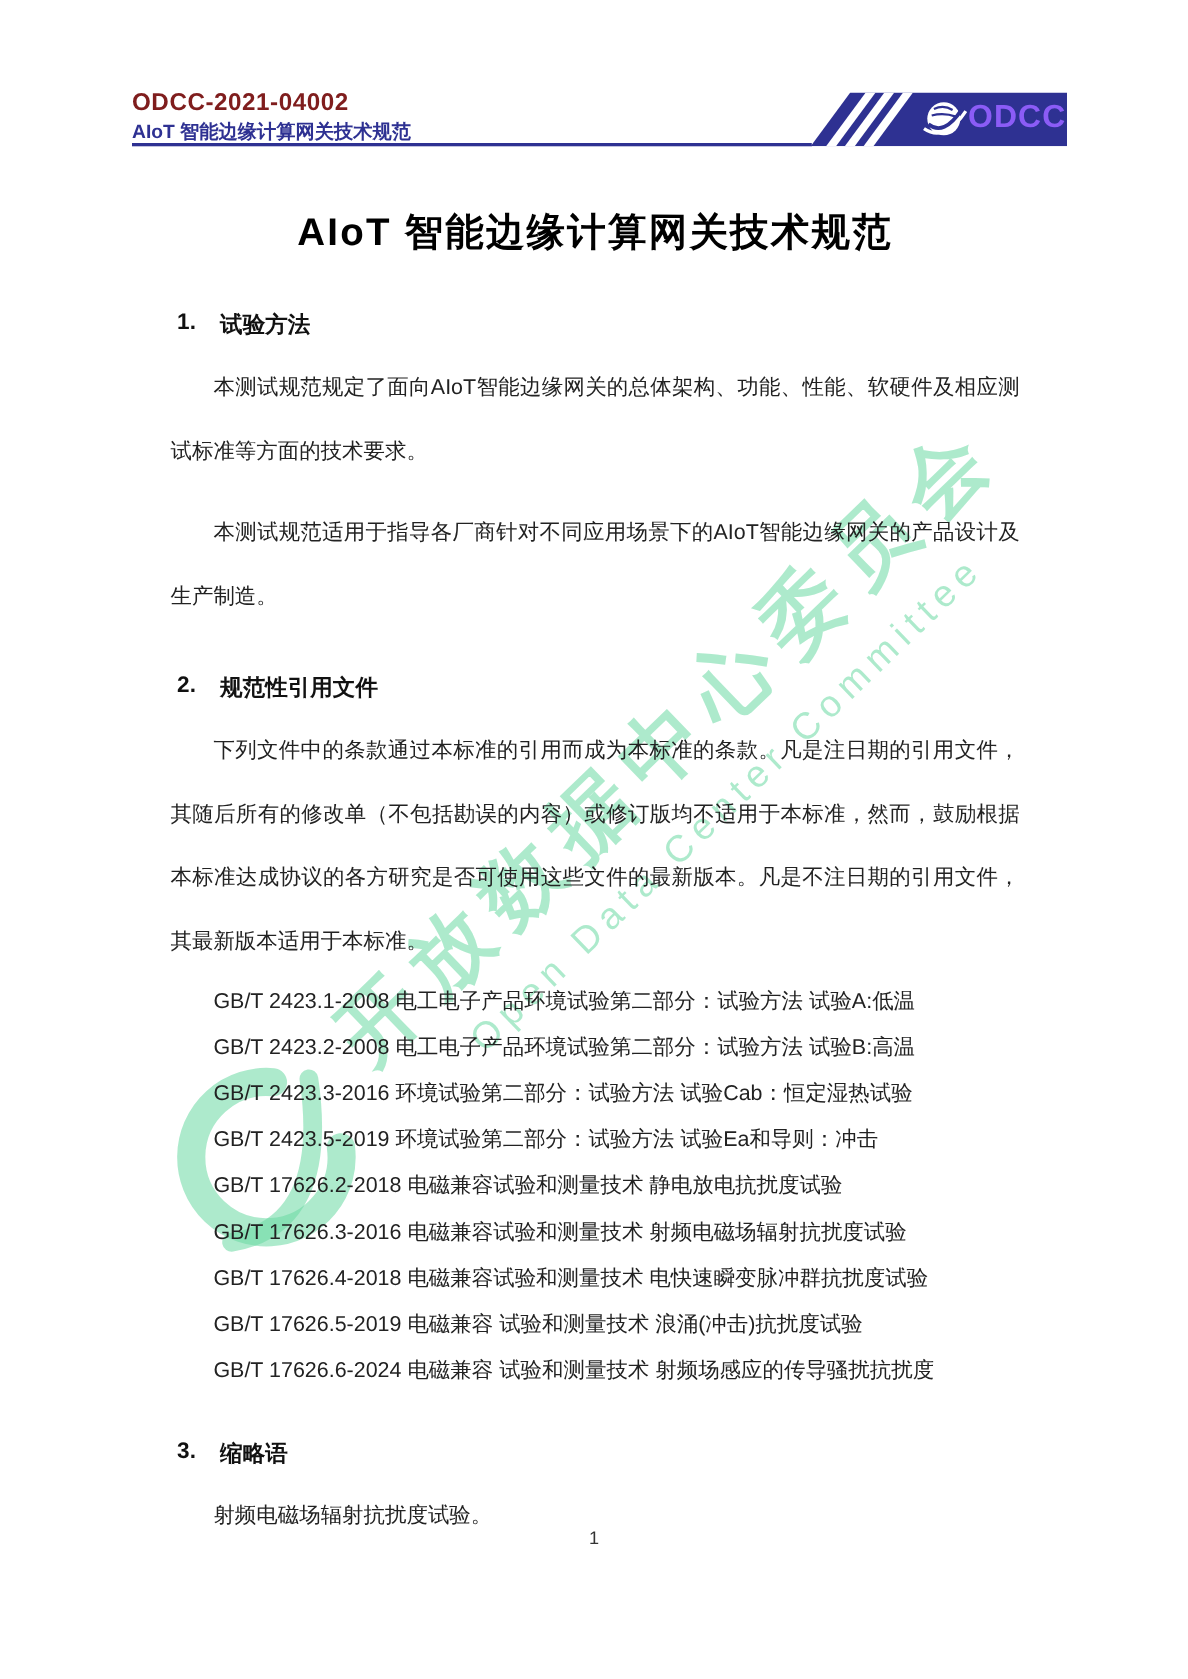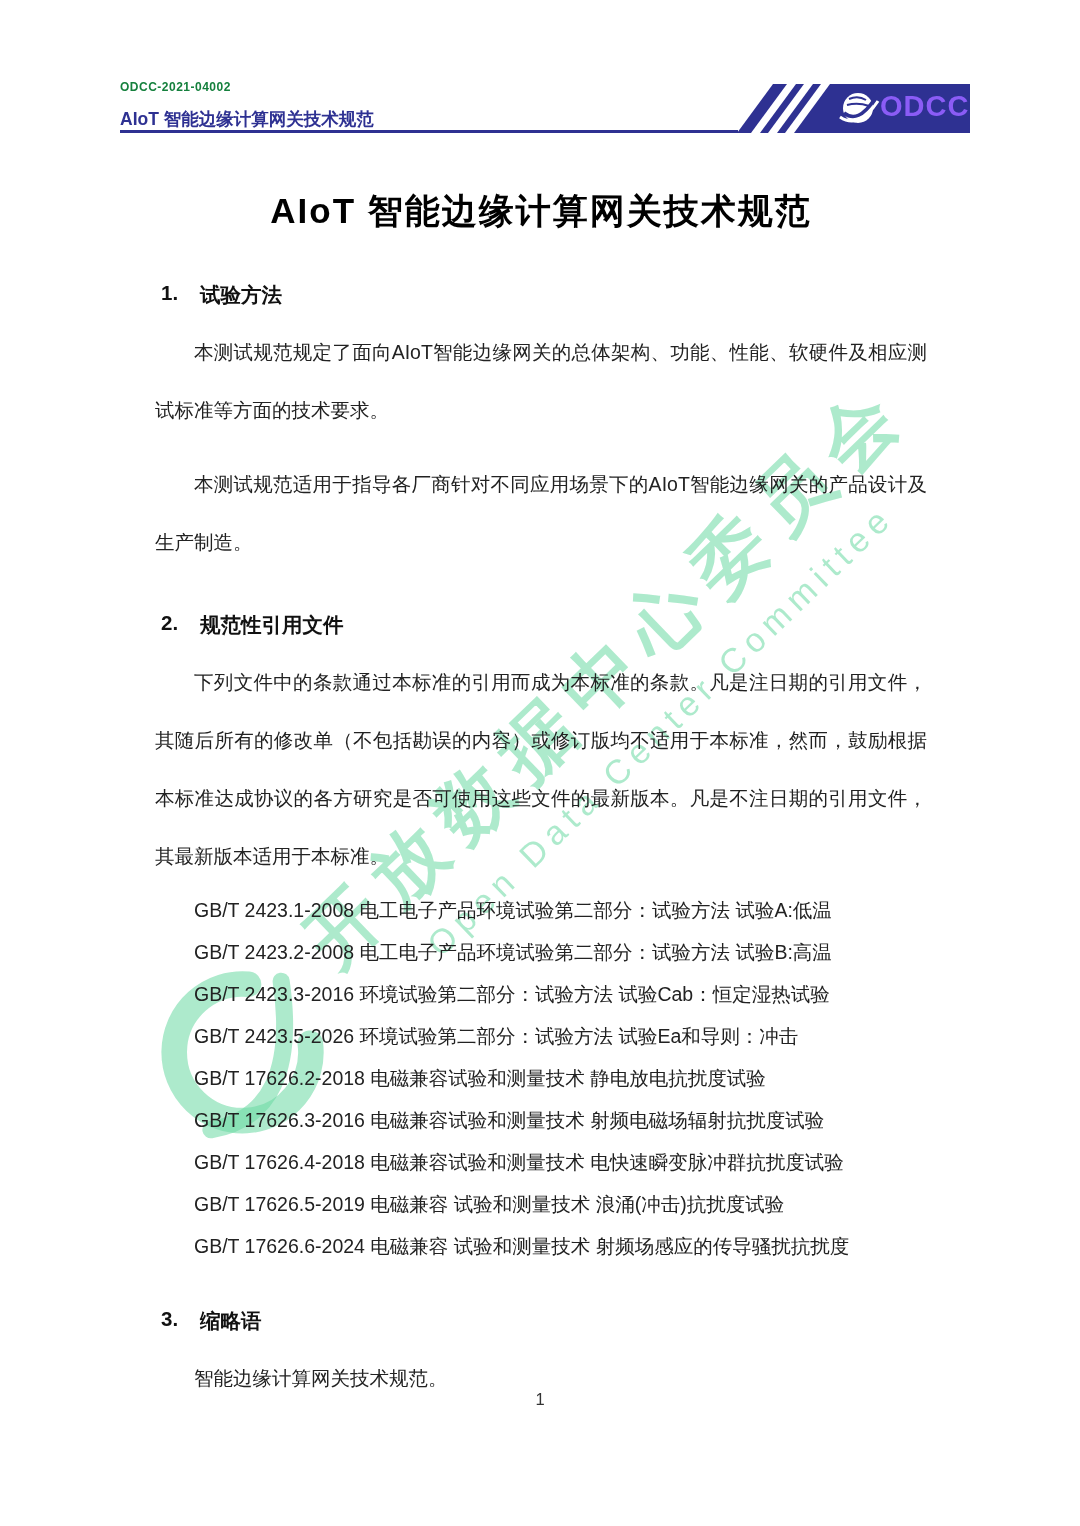--- a/index.html
+++ b/index.html
@@ -6,21 +6,21 @@
   .page {
     position:relative; width:1080px; height:1526px; margin:0 auto;
     background:#ffffff; overflow:hidden;
     font-family:"Liberation Sans","DejaVu Sans",sans-serif;
     color:#222222;
   }
 
   
   .doc-number {
     position:absolute; left:120px; top:80px;
-    font-size:12px; font-weight:bold; color:#15803d; letter-spacing:.5px;
+    font-size:22px; font-weight:bold; color:#7f1d1d; letter-spacing:.5px;
   }
   .doc-subtitle {
     position:absolute; left:120px; top:107px;
     font-size:17.5px; font-weight:bold; color:#2e3192;
   }
   .header-rule {
     position:absolute; left:120px; top:130px; width:618px; height:3px;
     background:#2e3192;
   }
   .banner { position:absolute; left:737px; top:84px; width:233px; height:49px; }
@@ -121,29 +121,29 @@
     <h2 class="sec tight">
       <span>2.</span>
       <span>规范性引用文件</span>
     </h2>
     <p class="body">下列文件中的条款通过本标准的引用而成为本标准的条款。凡是注日期的引用文件，其随后所有的修改单（不包括勘误的内容）或修订版均不适用于本标准，然而，鼓励根据本标准达成协议的各方研究是否可使用这些文件的最新版本。凡是不注日期的引用文件，其最新版本适用于本标准。</p>
 
     <div class="refs">
       <p class="ref">GB/T 2423.1-2008 电工电子产品环境试验第二部分：试验方法 试验A:低温</p>
       <p class="ref">GB/T 2423.2-2008 电工电子产品环境试验第二部分：试验方法 试验B:高温</p>
       <p class="ref">GB/T 2423.3-2016 环境试验第二部分：试验方法 试验Cab：恒定湿热试验</p>
-      <p class="ref">GB/T 2423.5-2026 环境试验第二部分：试验方法 试验Ea和导则：冲击</p>
+      <p class="ref">GB/T 2423.5-2019 环境试验第二部分：试验方法 试验Ea和导则：冲击</p>
       <p class="ref">GB/T 17626.2-2018 电磁兼容试验和测量技术 静电放电抗扰度试验</p>
       <p class="ref">GB/T 17626.3-2016 电磁兼容试验和测量技术 射频电磁场辐射抗扰度试验</p>
       <p class="ref">GB/T 17626.4-2018 电磁兼容试验和测量技术 电快速瞬变脉冲群抗扰度试验</p>
       <p class="ref">GB/T 17626.5-2019 电磁兼容 试验和测量技术 浪涌(冲击)抗扰度试验</p>
       <p class="ref">GB/T 17626.6-2024 电磁兼容 试验和测量技术 射频场感应的传导骚扰抗扰度</p>
     </div>
 
     <h2 class="sec tight">
       <span>3.</span>
       <span>缩略语</span>
     </h2>
-    <p class="body">智能边缘计算网关技术规范。</p>
+    <p class="body">射频电磁场辐射抗扰度试验。</p>
   </div>
 
   <div class="page-num">1</div>
 </div>
 
 </body></html>

